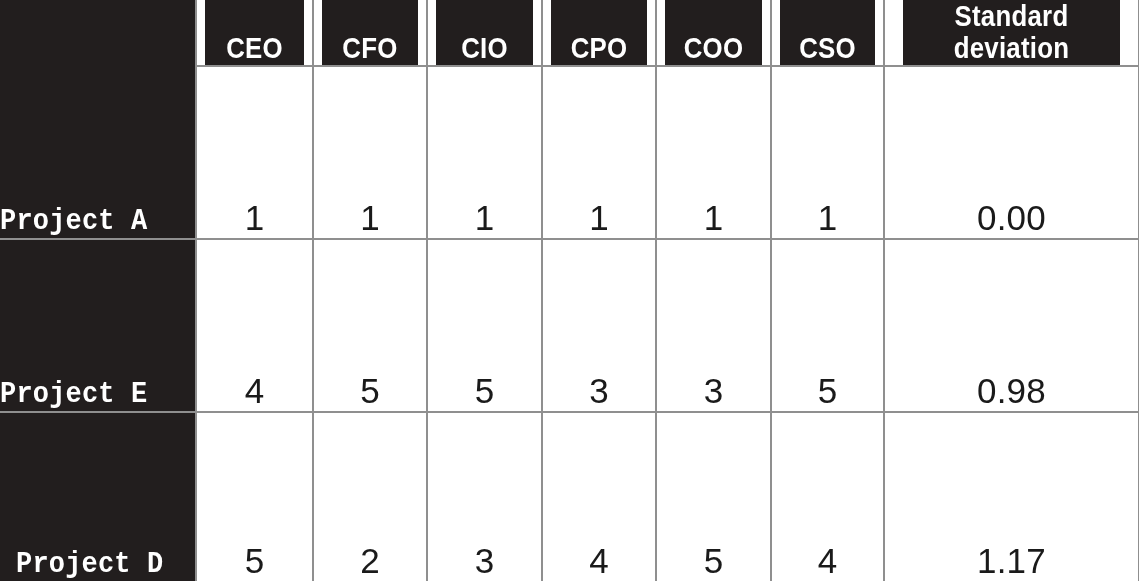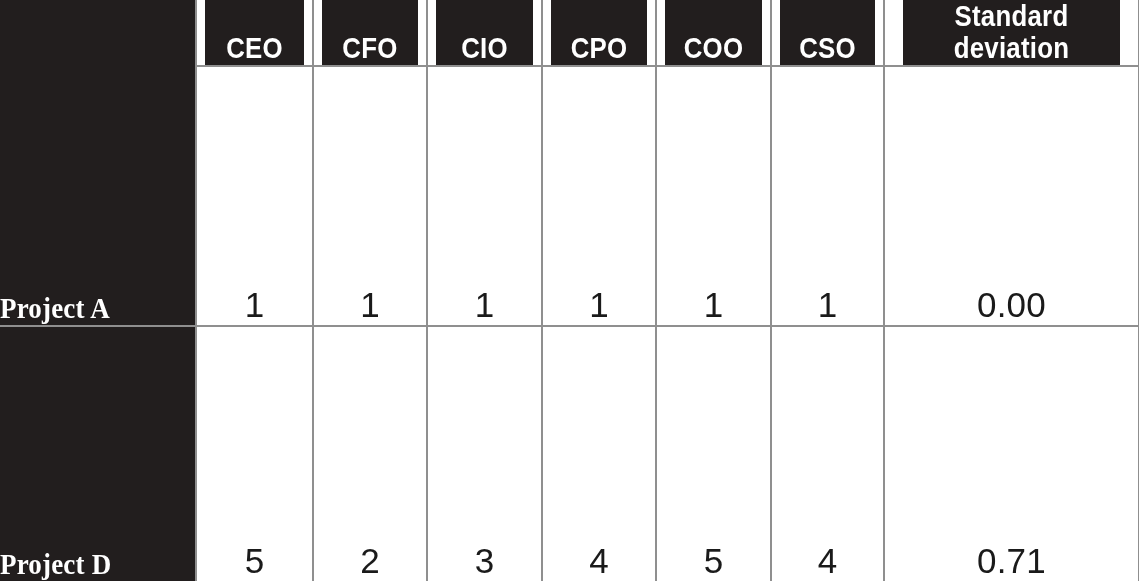--- a/index.html
+++ b/index.html
@@ -82,29 +82,30 @@
     background: #221e1e;
     color: #ffffff;
     text-align: left;
     font-size: 30px;
     font-weight: 700;
     letter-spacing: 0.2px;
     padding-left: 30px;
     padding-bottom: 16px;
     border-right: 2px solid #8f8f8f;
     border-bottom: 2px solid #8f8f8f;
-    font-family: Liberation Serif, serif;
+    font-family: Liberation Mono, monospace;
   }
   .rowlabel-inner {
     display: inline-block;
     transform: scaleX(0.9);
     transform-origin: left bottom;
   }
   tbody tr:last-child .cell-rowlabel {
     border-bottom: none;
+    text-align: center;
   }
   tbody tr:last-child .cell-data {
     border-bottom: none;
   }
 
   
   .cell-data.last-col,
   .cell-head.last-head {
     border-right: 2px solid #8f8f8f;
   }
@@ -157,23 +158,33 @@
       <td class="cell-rowlabel"><span class="rowlabel-inner">Project A</span></td>
       <td class="cell-data first-data">1</td>
       <td class="cell-data">1</td>
       <td class="cell-data">1</td>
       <td class="cell-data">1</td>
       <td class="cell-data">1</td>
       <td class="cell-data">1</td>
       <td class="cell-data last-col">0.00</td>
     </tr>
     <tr>
+      <td class="cell-rowlabel"><span class="rowlabel-inner">Project E</span></td>
+      <td class="cell-data first-data">4</td>
+      <td class="cell-data">5</td>
+      <td class="cell-data">5</td>
+      <td class="cell-data">3</td>
+      <td class="cell-data">3</td>
+      <td class="cell-data">5</td>
+      <td class="cell-data last-col">0.98</td>
+    </tr>
+    <tr>
       <td class="cell-rowlabel"><span class="rowlabel-inner">Project D</span></td>
       <td class="cell-data first-data">5</td>
       <td class="cell-data">2</td>
       <td class="cell-data">3</td>
       <td class="cell-data">4</td>
       <td class="cell-data">5</td>
       <td class="cell-data">4</td>
-      <td class="cell-data last-col">0.71</td>
+      <td class="cell-data last-col">1.17</td>
     </tr>
   </tbody>
 </table>
 
 </body></html>

